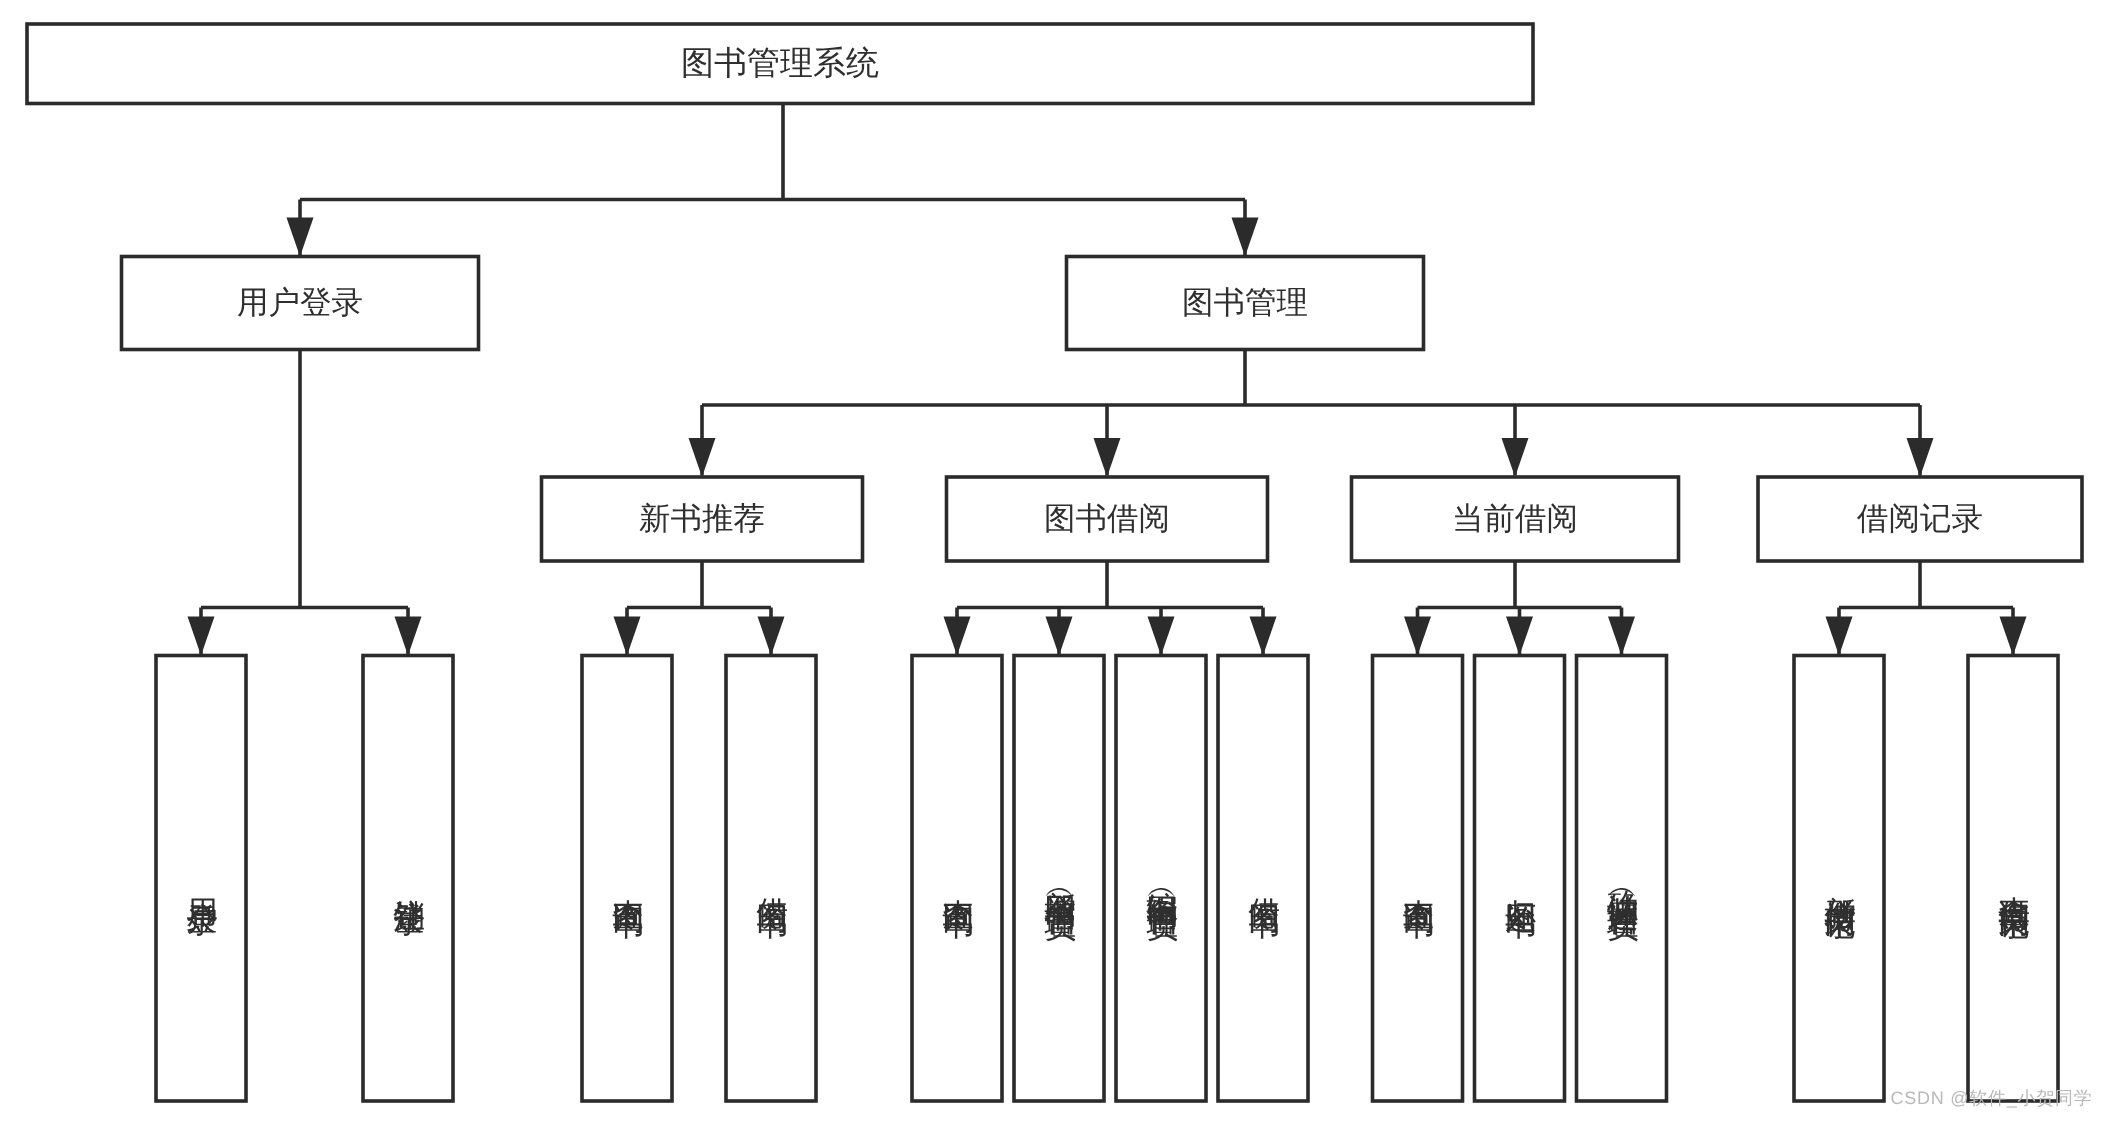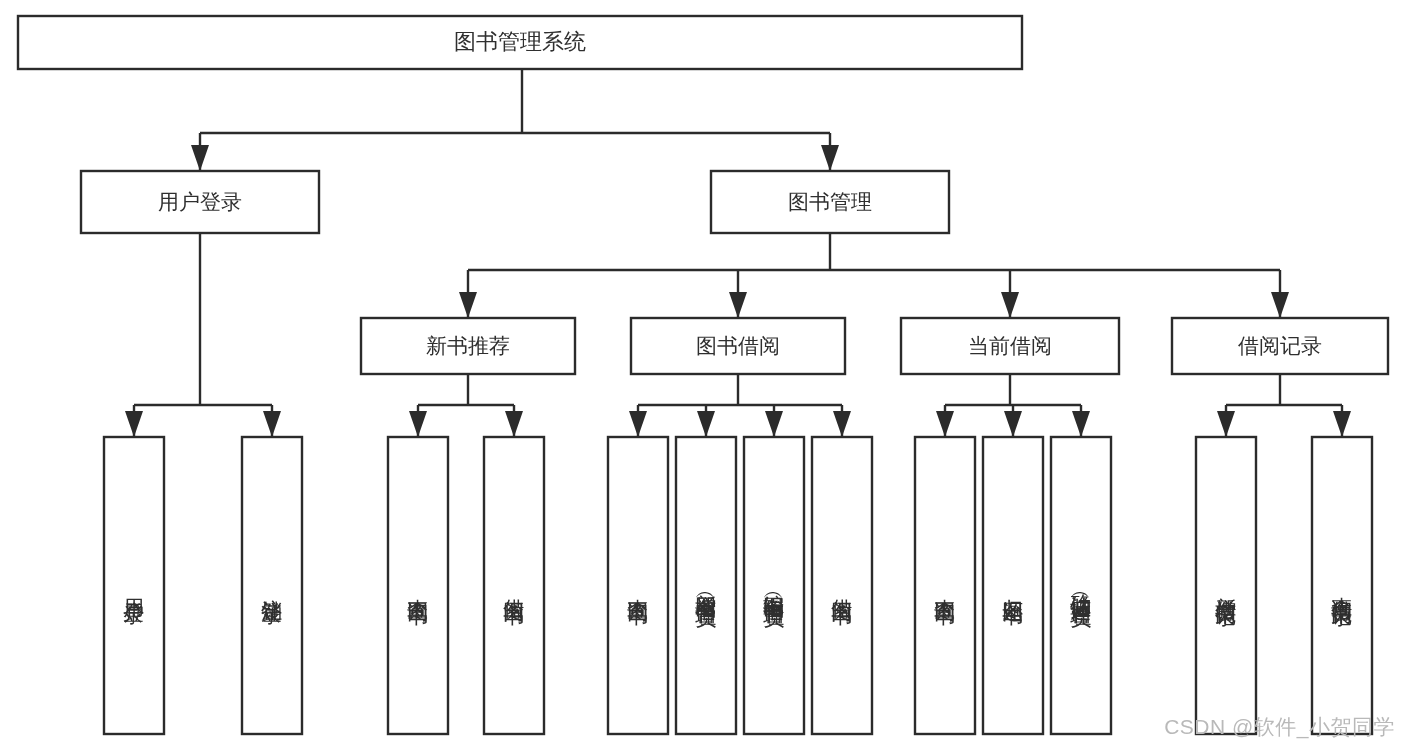--- a/index.html
+++ b/index.html
@@ -65,21 +65,21 @@
     justify-content: center;
     text-align: center;
     white-space: nowrap;
     pointer-events: none;
   }
   .watermark {
     position: absolute;
     right: 10px;
     bottom: 6px;
     font-family: "Liberation Sans", "DejaVu Sans", sans-serif;
-    font-size: 21px;
+    font-size: 12px;
     color: #b9b9b9;
     white-space: nowrap;
     letter-spacing: 0.5px;
   }
 </style>
 </head>
 <body>
 
 <div id="diagram-root">
 

